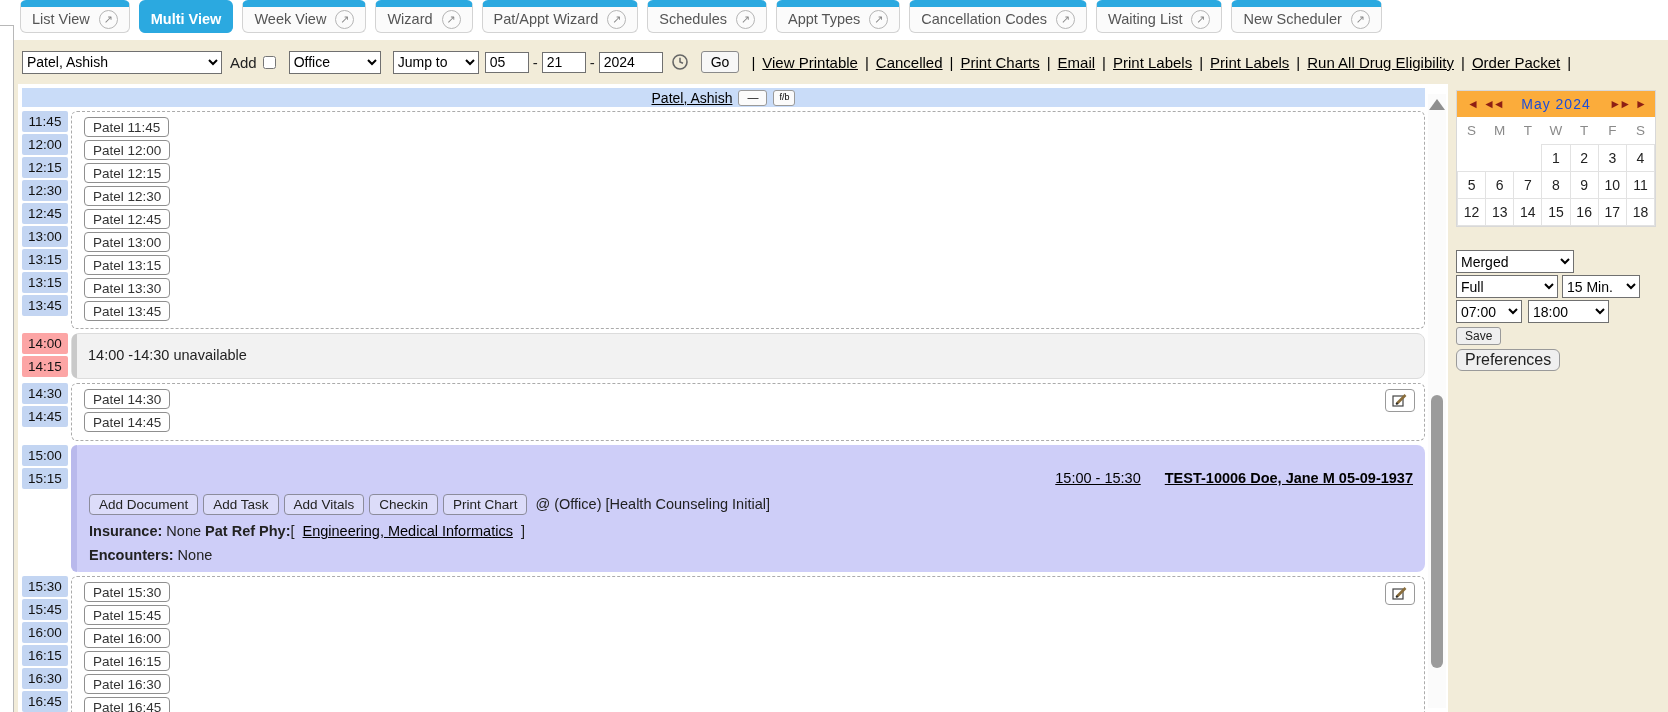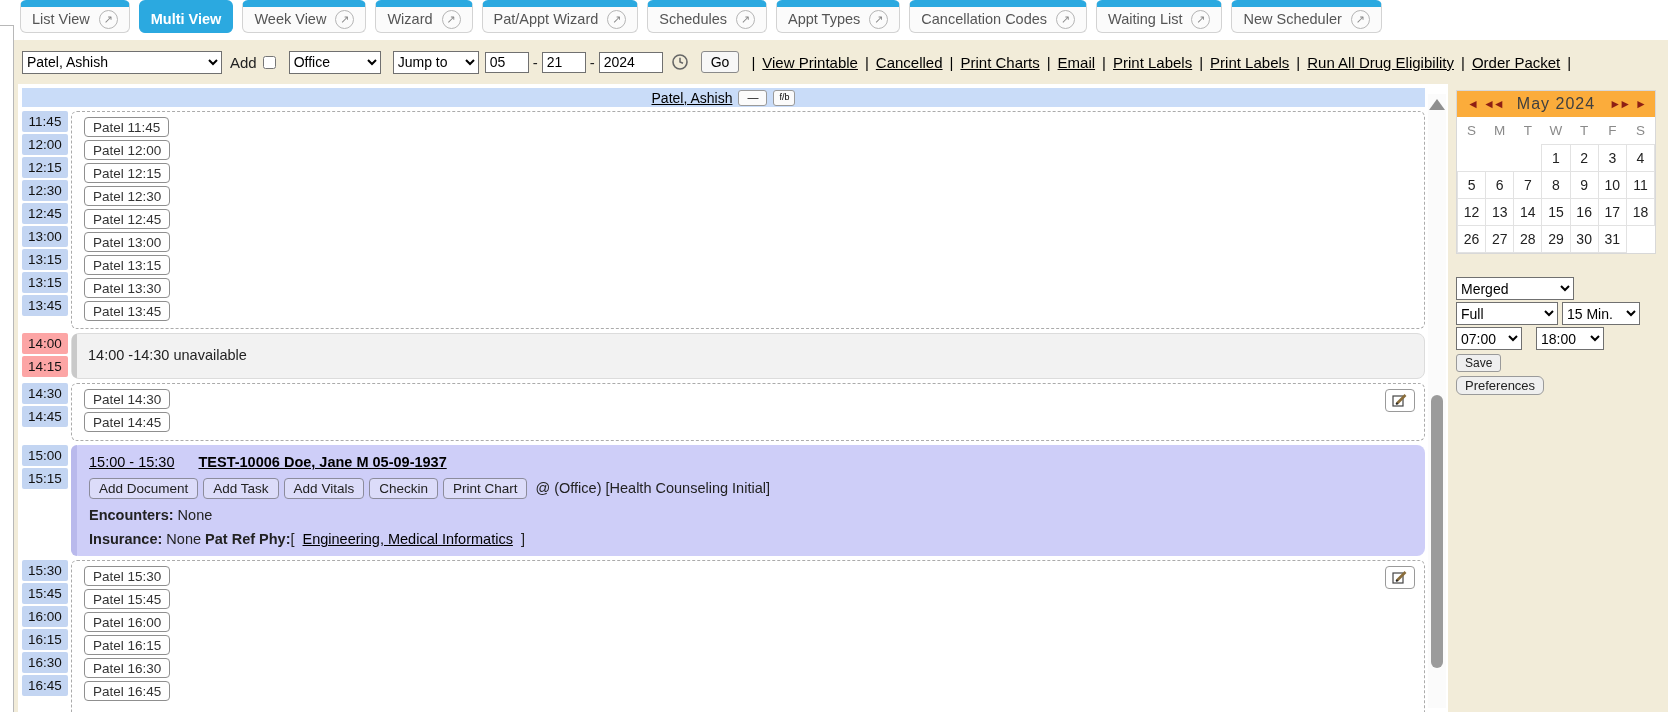--- a/index.html
+++ b/index.html
@@ -61,21 +61,21 @@
   .box.slots{border:1px dashed #ababab;border-radius:6px;padding:3px 10px 4px 12px;}
   .slot-btn{display:block;margin:2px 0 3px;background:#fff;border:1px solid #8f8f8f;border-radius:4px;
             padding:0 8px;height:20px;font-size:13.5px;color:#333;}
   .box.unavail{background:#f2f2f2;border:1px solid #dcdcdc;border-radius:8px;
                padding:13px 12px 0 16px;font-size:14.5px;color:#222;min-height:46px;}
   .box.unavail::before{content:"";position:absolute;left:0;top:0;bottom:0;width:5px;background:#c9c9c9;
                border-radius:8px 0 0 8px;}
   .box.appt{background:#cecef8;border-radius:8px;padding:7px 12px 9px 18px;font-size:14.5px;}
   .box.appt::before{content:"";position:absolute;left:0;top:0;bottom:0;width:6px;background:#b9b9ec;
                border-radius:8px 0 0 8px;}
-  .appt-line1{margin:2px 0 8px;}
+  .appt-line1{margin:18px 0 8px;text-align:right;}
   .appt-time{color:#000;text-decoration:underline;margin-right:24px;}
   .appt-patient{color:#000;text-decoration:underline;font-weight:700;}
   .appt-btn{background:#dcdcf9;border:1px solid #8c8c9c;border-radius:4px;padding:2px 9px;
             font-size:13.5px;color:#222;margin-right:5px;}
   .appt-loc{margin-left:3px;}
   .appt-meta{margin-top:8px;}
   .appt-meta a{color:#000;text-decoration:underline;}
   .edit-btn{position:absolute;top:5px;right:9px;width:30px;height:23px;background:#fff;
             border:1px solid #9a9a9a;border-radius:4px;display:flex;align-items:center;justify-content:center;padding:0;}
 
@@ -84,37 +84,37 @@
   .scroll-up{width:0;height:0;border-left:8px solid transparent;border-right:8px solid transparent;
              border-bottom:11px solid #8f8f8f;margin:5px auto 0;cursor:pointer;}
   .scroll-thumb{position:absolute;left:3px;top:301px;width:12px;height:273px;background:#9b9b9b;border-radius:6px;cursor:pointer;}
 
   
   .sidebar{position:absolute;left:1456px;top:84px;width:212px;bottom:0;}
   .minical{width:200px;margin-top:6px;background:#fff;border:1px solid #d8d8d8;box-sizing:border-box;}
   .mc-header{height:26px;background:#fbac3b;display:flex;align-items:center;padding:0 7px;
              color:#8e1f14;font-size:12px;}
   .mc-arrow{cursor:pointer;letter-spacing:-2px;margin:0 3px;}
-  .mc-title{flex:1;text-align:center;color:#404040;font-size:16px;letter-spacing:1px;}
+  .mc-title{flex:1;text-align:center;color:#1d4ed8;font-size:14px;letter-spacing:1px;}
   .mc-table{width:100%;border-collapse:collapse;}
   .mc-table th{color:#8a8a8a;font-weight:400;font-size:13.5px;height:25px;}
   .mc-table td{border:1px solid #e2e2e2;text-align:center;font-size:14px;height:24px;color:#222;
                background:#fff;cursor:pointer;width:14.28%;}
   .mc-table td.empty{border:none;background:transparent;cursor:default;}
   .mc-table td.selected{background:#fdc93f;color:#a33b28;font-weight:700;}
   .controls{margin-top:23px;display:flex;flex-direction:column;gap:2px;align-items:flex-start;}
   .ctl-row{display:flex;align-items:center;}
   .sel-merged{width:118px;}
   .sel-zoom{width:102px;}
   .sel-interval{width:78px;margin-left:4px;}
   .sel-start{width:66px;}
-  .sel-end{width:68px;margin-left:14px;}
+  .sel-end{width:81px;margin-left:6px;}
   .small-btn{background:#efefef;border:1px solid #9a9a9a;border-radius:3px;font-size:12px;
              padding:1px 8px;margin-top:2px;color:#222;}
-  .pref-btn{font-size:13px;border-radius:6px;}
+  .pref-btn{font-size:16px;border-radius:6px;}
 </style>
 </head>
 <body>
 
 <div class="tabbar">
     <div class="tab">
       <span>List View</span>
       <span class="ext-icon">↗</span>
     </div>
     <div class="tab active">
@@ -253,22 +253,22 @@
         </div>
       </div>
       <div class="section">
         <div class="timecol">
           <div class="tcell">15:00</div>
           <div class="tcell">15:15</div>
         </div>
         <div class="box appt">
           <div class="appt-line1"><a class="appt-time">15:00 - 15:30</a><a class="appt-patient">TEST-10006 Doe, Jane M 05-09-1937</a></div>
           <div class="appt-line2"><button class="appt-btn">Add Document</button><button class="appt-btn">Add Task</button><button class="appt-btn">Add Vitals</button><button class="appt-btn">Checkin</button><button class="appt-btn">Print Chart</button><span class="appt-loc">@ (Office)  [Health Counseling Initial]</span></div>
+          <div class="appt-meta"><b>Insurance:</b><span> None </span><b>Pat Ref Phy:</b><span>[</span><a style="margin: 0px 8px;">Engineering, Medical Informatics</a><span>]</span></div>
           <div class="appt-meta"><b>Encounters:</b><span> None</span></div>
-          <div class="appt-meta"><b>Insurance:</b><span> None </span><b>Pat Ref Phy:</b><span>[</span><a style="margin: 0px 8px;">Engineering, Medical Informatics</a><span>]</span></div>
         </div>
       </div>
       <div class="section">
         <div class="timecol">
           <div class="tcell">15:30</div>
           <div class="tcell">15:45</div>
           <div class="tcell">16:00</div>
           <div class="tcell">16:15</div>
           <div class="tcell">16:30</div>
           <div class="tcell">16:45</div>
@@ -338,29 +338,20 @@
           </tr>
           <tr>
             <td>12</td>
             <td>13</td>
             <td>14</td>
             <td>15</td>
             <td>16</td>
             <td>17</td>
             <td>18</td>
           </tr>
-          <tr>
-            <td>26</td>
-            <td>27</td>
-            <td>28</td>
-            <td>29</td>
-            <td>30</td>
-            <td>31</td>
-            <td class="empty"></td>
-          </tr>
         </tbody>
     </table>
   </div>
   <div class="controls">
     <div class="ctl-row">
       <select class="sel-merged"><option>Merged</option></select>
     </div>
     <div class="ctl-row">
       <select class="sel-zoom"><option>Full</option></select>
       <select class="sel-interval"><option>15 Min.</option></select>

